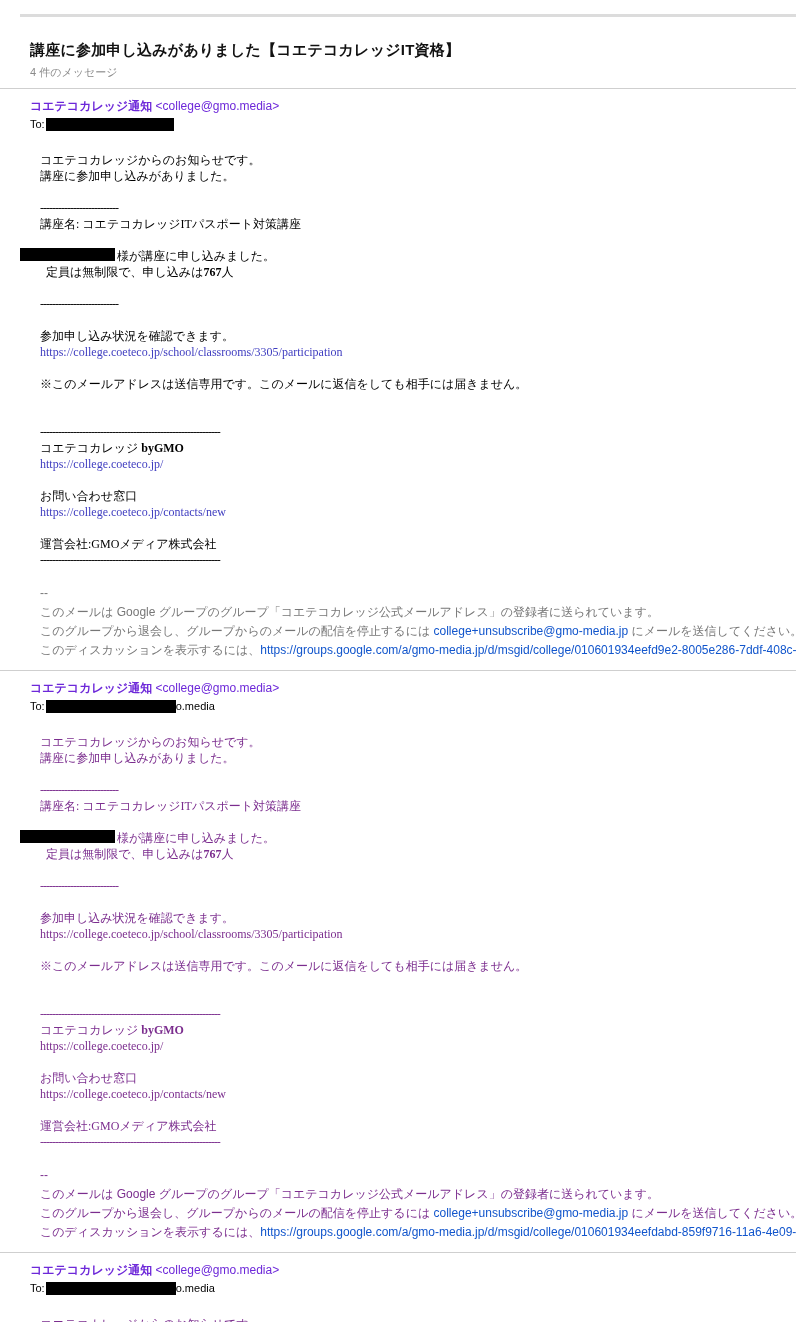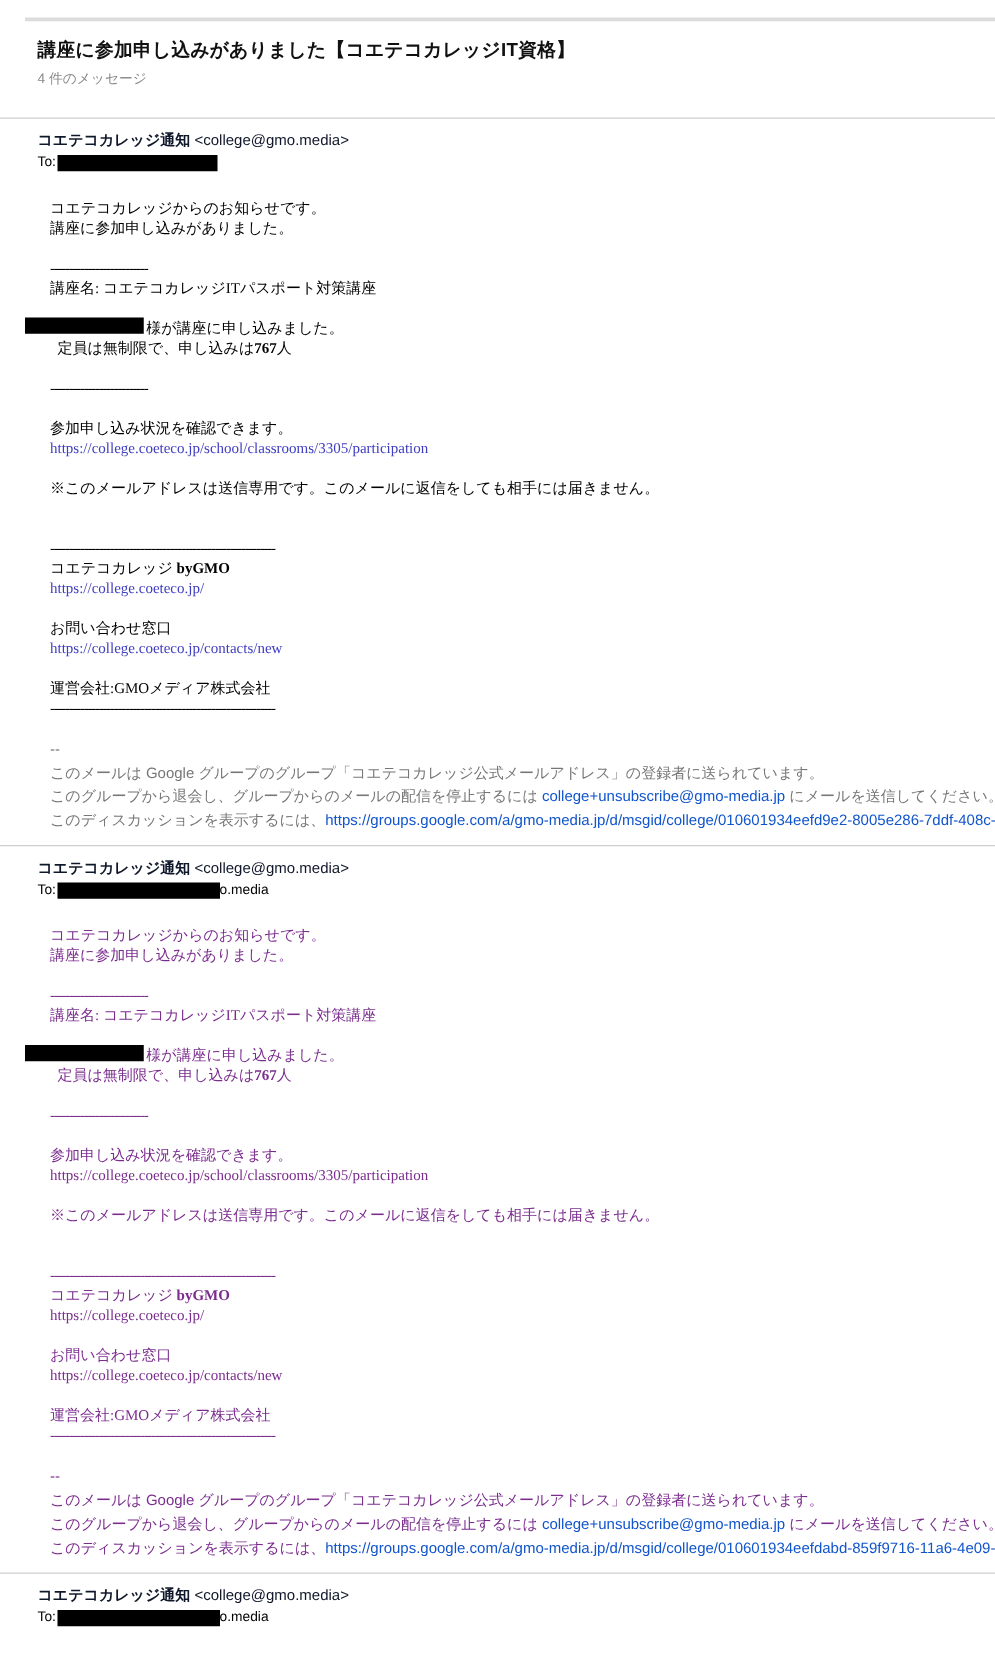--- a/index.html
+++ b/index.html
@@ -2,28 +2,28 @@
 <html><head>
 <meta charset="utf-8">
 <style>
   html,body{margin:0;padding:0;background:#fff;}
   body{
     width:796px;height:1322px;overflow:hidden;position:relative;
     font-family:"Liberation Sans","DejaVu Sans",sans-serif;
     -webkit-font-smoothing:antialiased;
   }
   .top-rule{height:3px;background:#dcdcdc;margin:14px 0 0 20px;}
-  .page-header{padding:14px 30px 0 30px;}
+  .page-header{padding:24px 30px 0 30px;}
   .page-title{font-size:15px;font-weight:bold;color:#111;margin:0 0 5px 0;letter-spacing:.2px;}
-  .page-subtitle{font-size:11px;color:#8a8a8a;margin:0 0 24px 0;}
+  .page-subtitle{font-size:11px;color:#8a8a8a;margin:0 0 8px 0;}
   .rule{border:none;border-top:1px solid #cfcfcf;margin:0;}
 
   .message{position:relative;}
   .msg-header{padding:9px 30px 0 30px;}
-  .from-line{font-size:12px;color:#0f172a;}
+  .from-line{font-size:12px;color:#6d28d9;}
   .sender-name{font-weight:bold;}
   .to-line{font-size:11px;color:#000;margin-top:3px;display:flex;}
   .redaction{display:inline-block;height:13px;background:#000;}
   .to-line .redaction{margin-left:1px;}
 
   .msg-body{padding:21px 0 0 40px;font-size:12px;line-height:16px;}
   .line{min-height:16px;white-space:pre;font-family:Liberation Serif, serif;}
   .line a{text-decoration:none;cursor:pointer;}
   .dashes{letter-spacing:-1px;}
   .redact-line{display:flex;align-items:flex-start;margin-left:-20px;}

